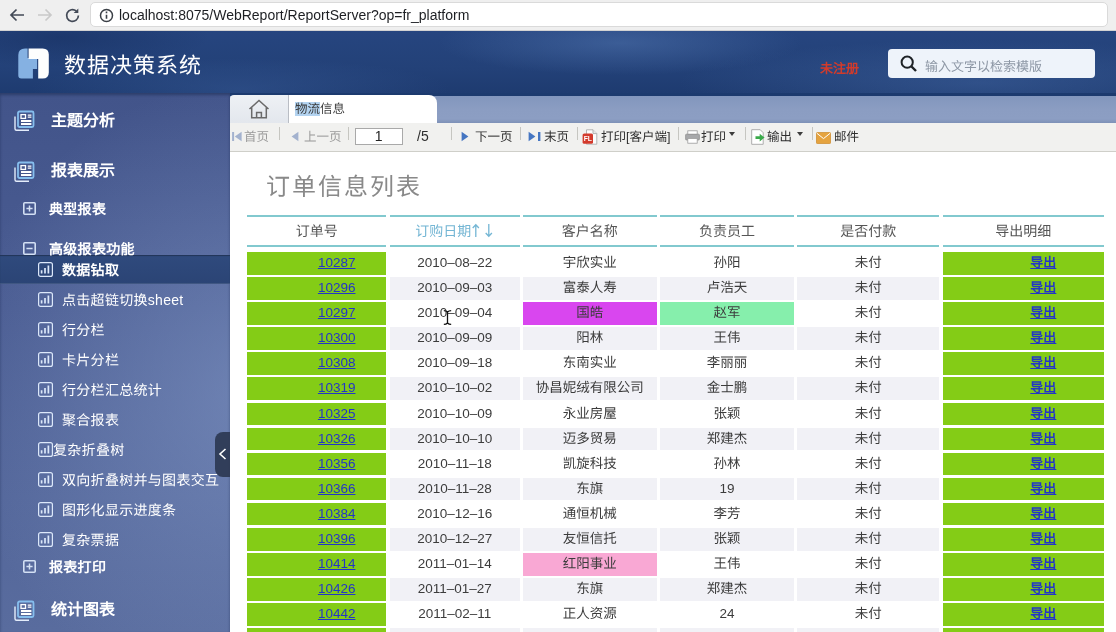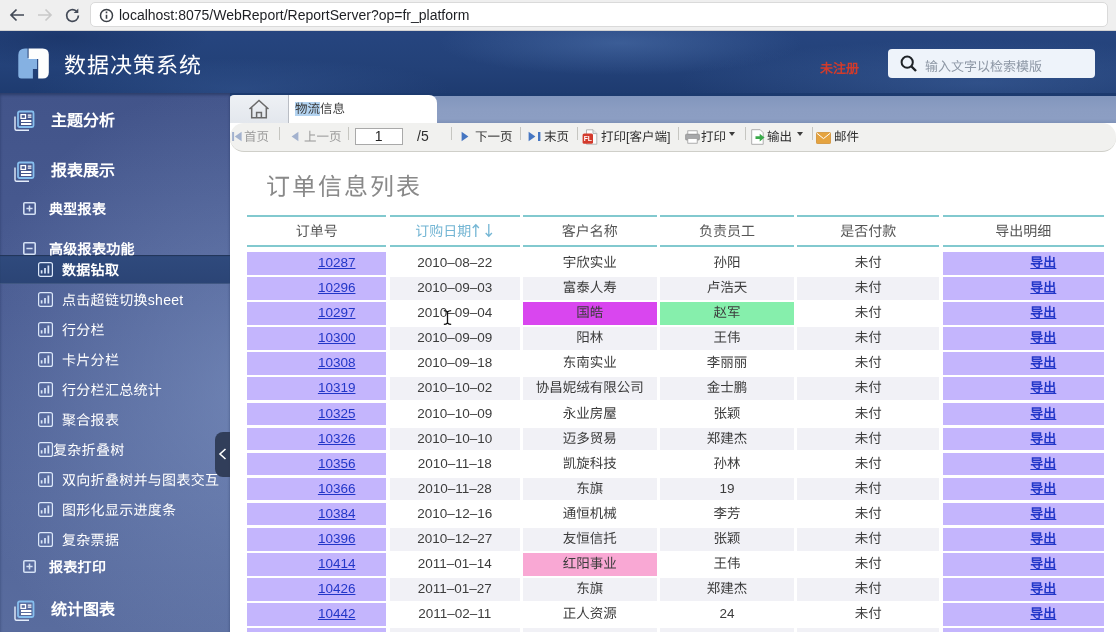--- a/index.html
+++ b/index.html
@@ -42,38 +42,38 @@
   #collapse { position:absolute; left:215px; top:339px; width:15px; height:45px; background:rgba(44,56,82,.92); border-radius:8px 0 0 8px; text-align:center; }
 
   
   #content { position:absolute; left:230px; top:93px; width:886px; height:539px; background:#fff; }
   #tabbar { position:absolute; left:0; top:0; width:886px; height:30px;
      background:linear-gradient(180deg, #8296bd 0%, #8b9dc2 50%, #8c9ec3 85%, #7e91b7 100%);
      border-top:3px solid #1c3a6e; }
   #hometab { position:absolute; left:0; top:2px; width:59px; height:28px; background:linear-gradient(180deg,#eef1f5,#e3e7ed); border-right:1px solid #b9bdc4; border-radius:4px 0 0 0; display:flex; align-items:center; justify-content:center; }
   #acttab { position:absolute; left:59px; top:2px; width:148px; height:28px; background:#fff; border-radius:0 8px 0 0; font-size:12.5px; color:#3b3b3b; line-height:28px; padding-left:6px; }
   #acttab .hl { background:#b3d3f0; }
-  #toolbar { position:absolute; left:0; top:30px; width:886px; height:29px; background:#f1f1ef; border-bottom:1px solid #cfcfc9; font-size:12.5px; color:#2e2e2e;border-radius:14px; }
+  #toolbar { position:absolute; left:0; top:30px; width:886px; height:29px; background:#f1f1ef; border-bottom:1px solid #cfcfc9; font-size:12.5px; color:#2e2e2e; }
   #toolbar span, #toolbar svg, #toolbar input { position:absolute; }
   #toolbar .tx { top:7px; line-height:14px; }
   #toolbar .dis { color:#9b9b9b; }
   #toolbar .sep { top:4px; width:1px; height:13px; background:#c6c6c1; }
   #pgnum { left:125px; top:4.5px; width:47.5px; height:17px; border:1px solid #a9a9a9; background:#fff; text-align:center; font-size:14px; color:#222; font-family:"Liberation Sans",sans-serif; padding:0; }
   .caret { top:9px; width:0; height:0; border-left:3.8px solid transparent; border-right:3.8px solid transparent; border-top:4.2px solid #3c3c3c; }
 
   
   #rtitle { position:absolute; left:36px; top:73.5px; font-size:24px; color:#898989; letter-spacing:2px; }
   #tbl { position:absolute; left:17px; top:122px; width:857px; }
   .hrow { display:flex; }
   .hcell { border-top:2px solid #82c9cf; border-bottom:2px solid #82c9cf; height:32px; line-height:29px; text-align:center; font-size:14px; color:#565656; }
   .hsort { color:#74b6d4; }
   .rows { margin-top:5px; }
   .r { display:flex; height:22.5px; margin-bottom:2.6px; }
   .cell { text-align:center; font-size:13.5px; color:#3c3c3c; line-height:22.5px; }
-  .teal { background:#c4b5fd;padding-left:40px; }
+  .teal { background:#84cc16;padding-left:40px; }
   .lnk { color:#2236c8; text-decoration:underline; font-size:13.5px; }
   .lnk2 { color:#2236c8; text-decoration:underline; font-size:13px; font-weight:bold; }
   .w1{width:139.5px;} .w2{width:130px;margin-left:3.5px;} .w3{width:133.5px;margin-left:3.5px;}
   .w4{width:134px;margin-left:3.5px;} .w5{width:142px;margin-left:3.5px;} .w6{width:161.5px;margin-left:3.5px;}
 </style>
 </head>
 <body>
 
 <div id="chrome">
   <svg width="16" height="16" style="left:9px;top:7px" viewBox="0 0 16 16">

